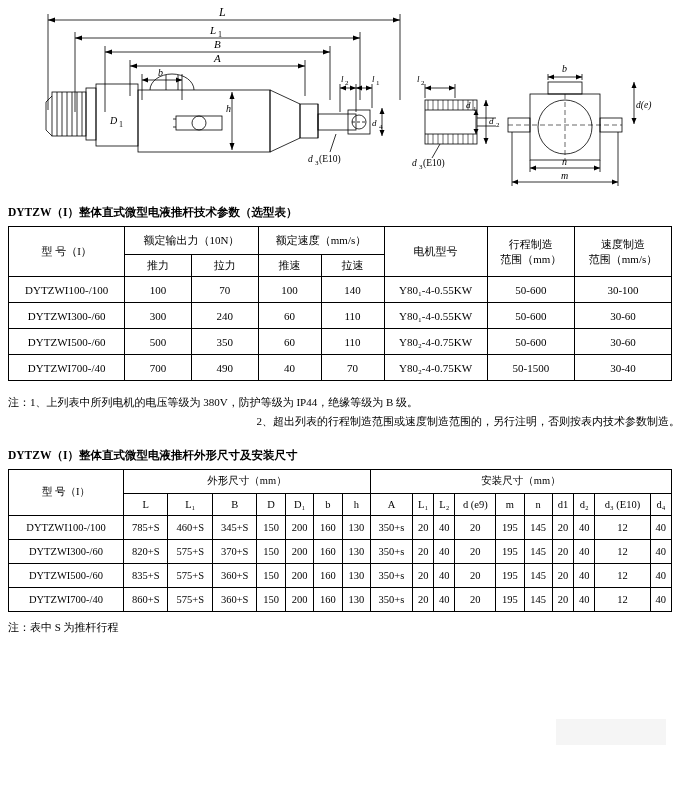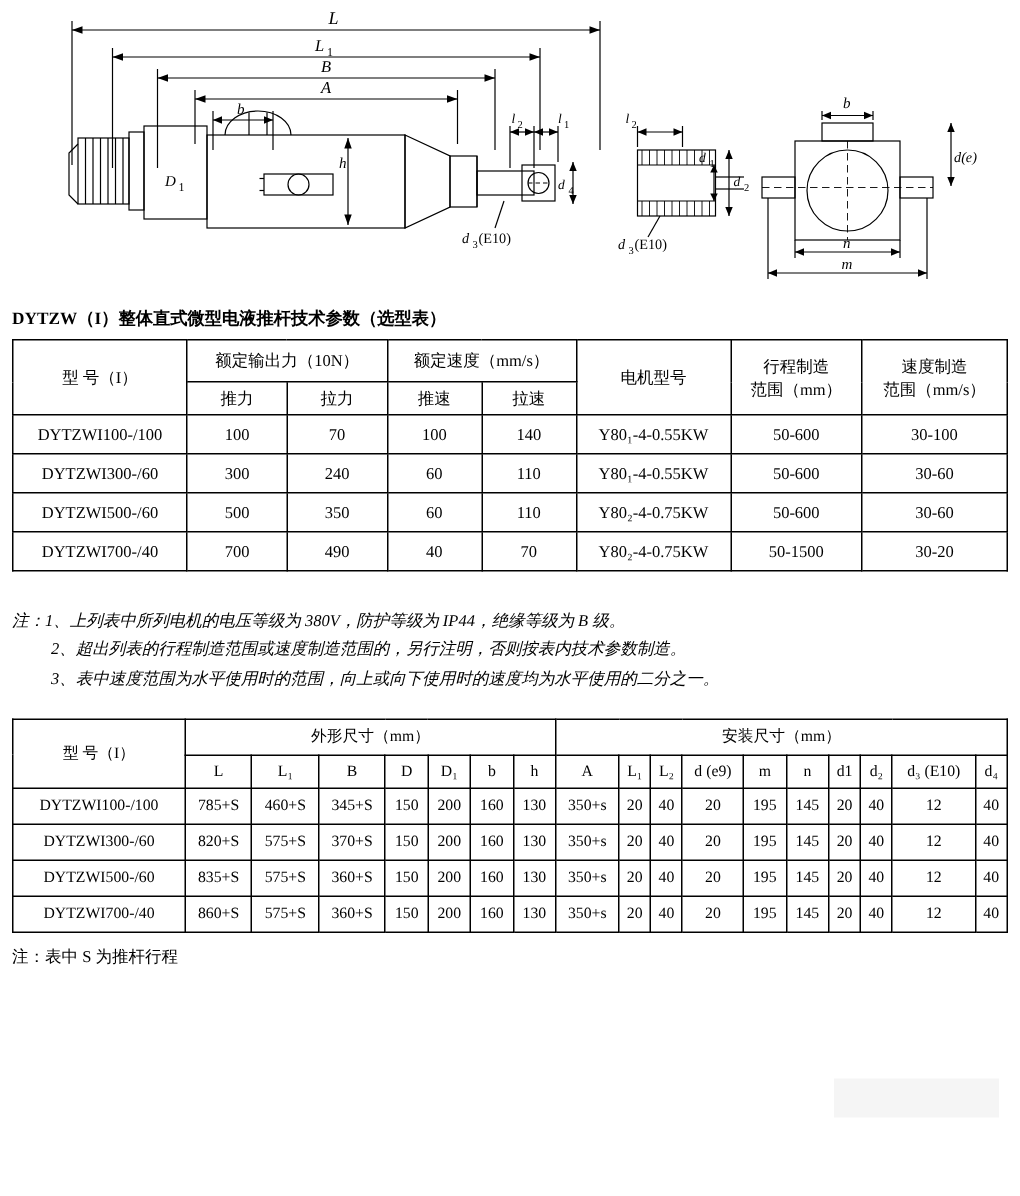--- a/index.html
+++ b/index.html
@@ -61,27 +61,26 @@
   table.spec tr.hdr2 { height: 22px; margin-top: 39px; }
 
   table.dims { width: 664px; font-size: 10.5px; }
   table.dims tr { height: 24px; }
   table.dims tr.hdr1 { height: 24px; }
   table.dims tr.hdr2 { height: 22px; }
   table.dims td.model { font-size: 10.5px; white-space: nowrap; }
 
   
   .notes {
-    margin: 24px 0 0 8px;
+    margin: 12px 0 0 8px;
     font-size: 11px;
     line-height: 1.75;
-    font-style: italic;
   }
   .notes .line { white-space: nowrap; }
-  .notes .indent { padding-left: 26px; }
+  .notes .indent { padding-left: 26px; text-align: right; }
   .note-bottom {
     margin: 8px 0 18px 8px;
     font-size: 11px;
   }
   .spacer-md { height: 16px; }
 
   
   .wm {
     position: absolute;
     right: 14px;
@@ -353,33 +352,33 @@
         <td>30-60</td>
       </tr>
       <tr>
         <td class="model">DYTZWI700-/40</td>
         <td>700</td>
         <td>490</td>
         <td>40</td>
         <td>70</td>
         <td>Y80₂-4-0.75KW</td>
         <td>50-1500</td>
-        <td>30-20</td>
+        <td>30-40</td>
       </tr>
     </tbody>
   </table>
 
   <div class="notes">
     <div class="line">注：1、上列表中所列电机的电压等级为 380V，防护等级为 IP44，绝缘等级为 B 级。</div>
     <div class="line indent">2、超出列表的行程制造范围或速度制造范围的，另行注明，否则按表内技术参数制造。</div>
-    <div class="line indent">3、表中速度范围为水平使用时的范围，向上或向下使用时的速度均为水平使用的二分之一。</div>
   </div>
 
   <div class="spacer-md"></div>
 
+  <div class="section-title">DYTZW（I）整体直式微型电液推杆外形尺寸及安装尺寸</div>
 
   <table class="dims">
     <tbody>
       <tr class="hdr1">
         <th rowspan="2" style="width:110px">型 号（I）</th>
         <th colspan="7">外形尺寸（mm）</th>
         <th colspan="10">安装尺寸（mm）</th>
       </tr>
       <tr class="hdr2">
         <th>L</th>

